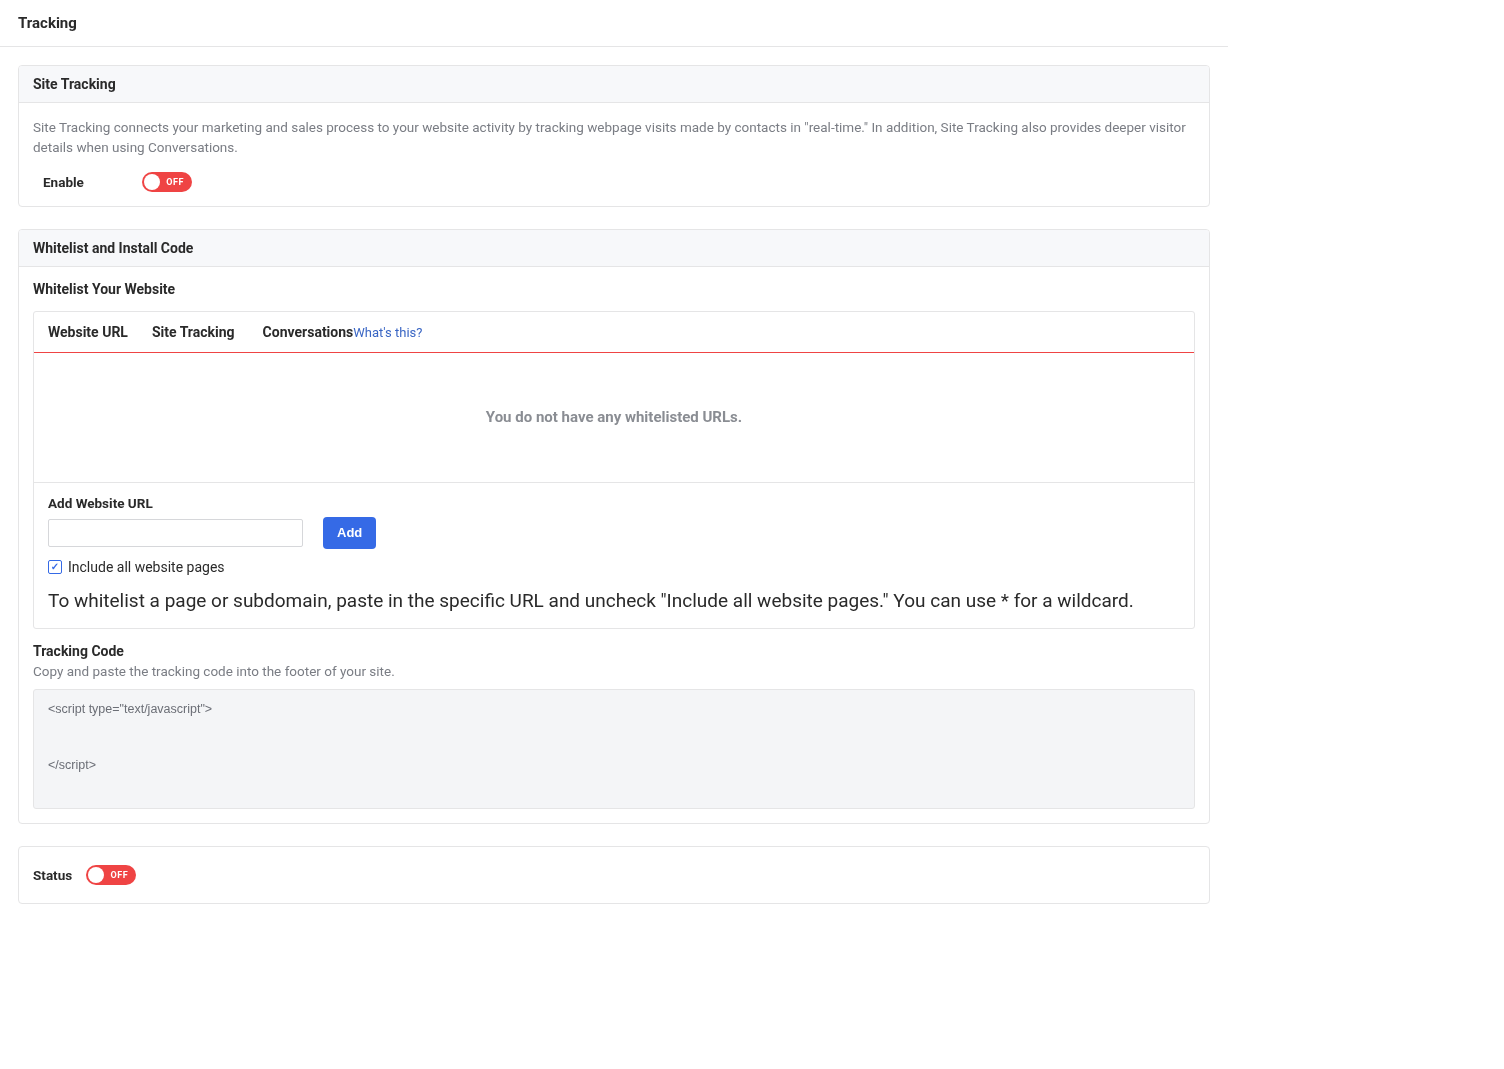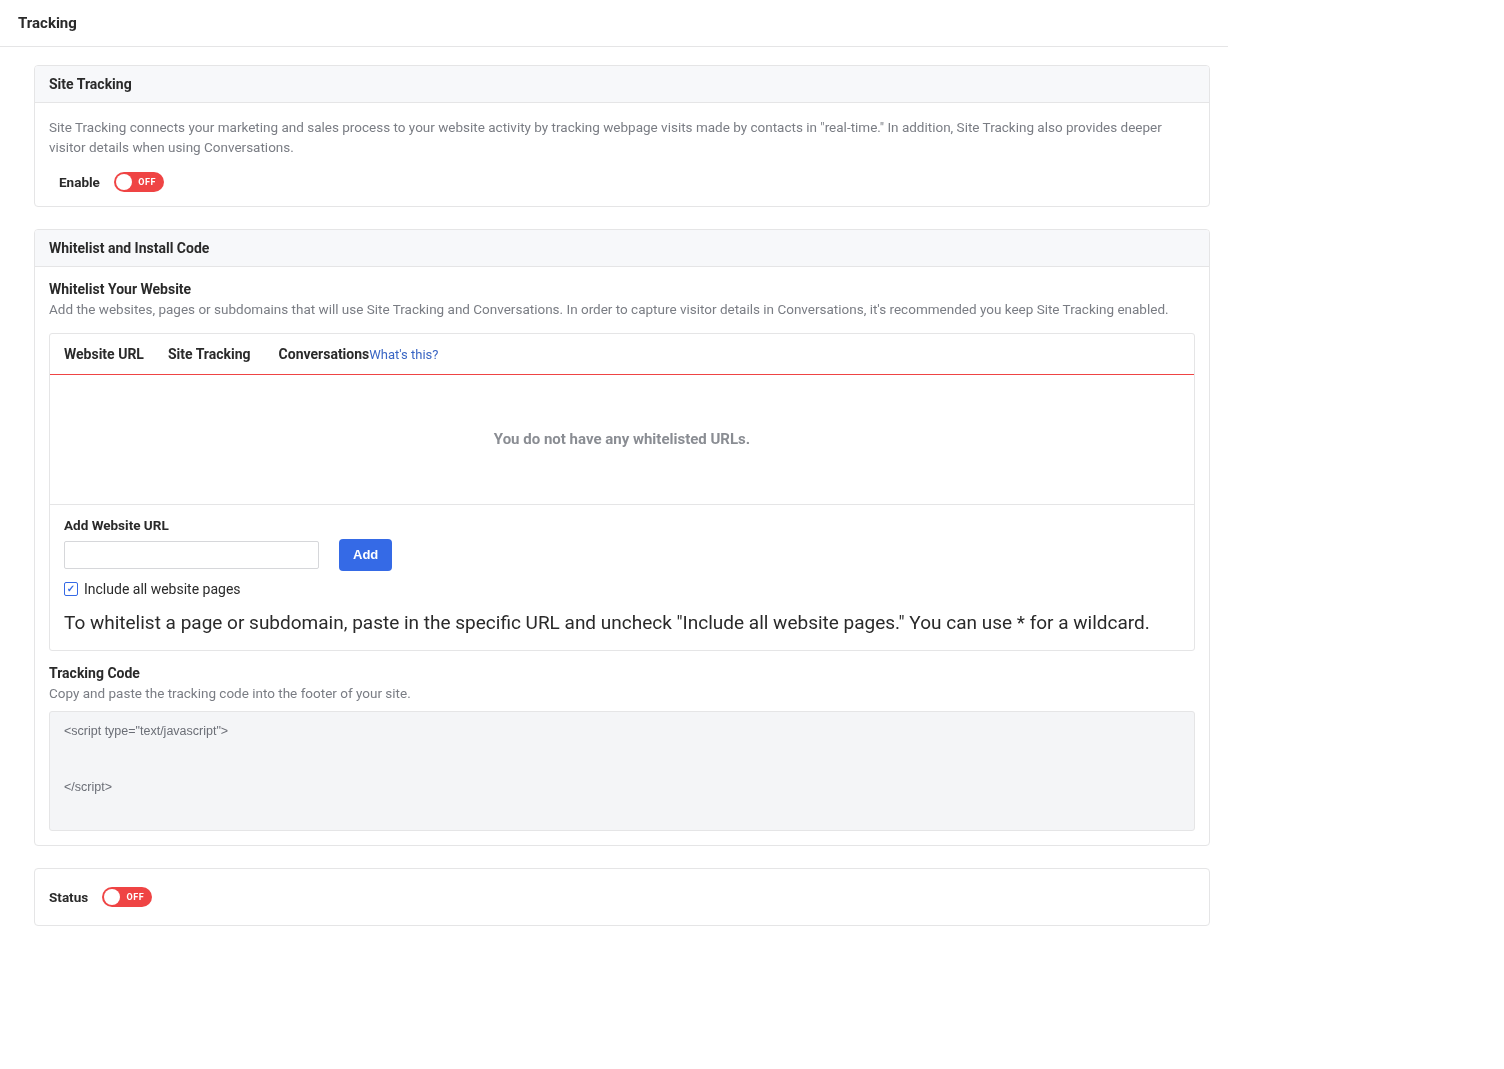--- a/index.html
+++ b/index.html
@@ -10,21 +10,21 @@
     color: #2a2a2a;
     background: #fff;
   }
   .page { width: 1228px; }
   .page-header {
     padding: 14px 18px;
     border-bottom: 1px solid #e5e5e6;
     font-weight: 700;
     font-size: 15px;
   }
-  .panel-wrap { padding: 18px; margin-left: 16px; }
+  .panel-wrap { padding: 18px; }
   .panel {
     border: 1px solid #e5e5e6;
     border-radius: 4px;
     margin-bottom: 22px;
     background: #fff;
     overflow: hidden;
   }
   .panel-header {
     background: #f7f8fa;
     border-bottom: 1px solid #e5e5e6;
@@ -34,21 +34,21 @@
   }
   .panel-body {
     padding: 14px;
   }
   .desc-text {
     color: #7a7d84;
     font-size: 13.5px;
     line-height: 1.5;
   }
   .row { display: flex; align-items: center; }
-  .enable-row { margin-top: 14px; margin-left: 10px; }
+  .enable-row { margin-top: 14px; margin-left: 10px; gap: 44px; }
   .label-strong {
     font-weight: 700;
     font-size: 13.5px;
     margin-right: 14px;
   }
 
   
   .toggle {
     position: relative;
     width: 50px; height: 20px;
@@ -201,21 +201,20 @@
             <span class="toggle-text">OFF</span>
           </span>
         </div>
       </div>
     </div>
 
     <div class="panel">
       <div class="panel-header">Whitelist and Install Code</div>
       <div class="panel-body">
         <div class="sub-head">Whitelist Your Website</div>
-        <div class="desc-text">Add the websites, pages or subdomains that will use Site Tracking and Conversations. In order to capture visitor details in Conversations, it's recommended you keep Site Tracking enabled.</div>
 
         <div class="table-box">
           <div class="table-head">
             <span class="th">Website URL</span>
             <div class="th-right-group">
               <span class="th">Site Tracking</span>
               <div class="th-conv">
                 <span class="th">Conversations</span>
                 <span class="link">What's this?</span>
               </div>

